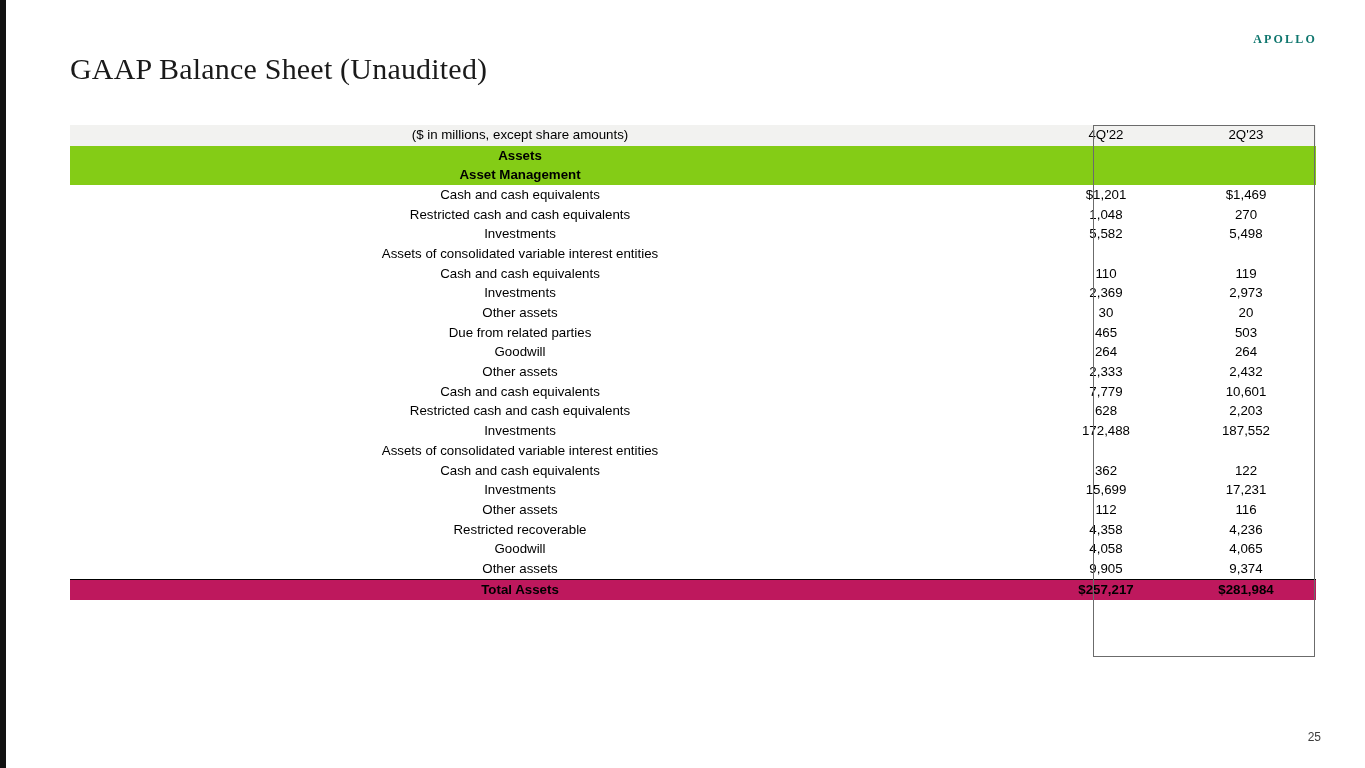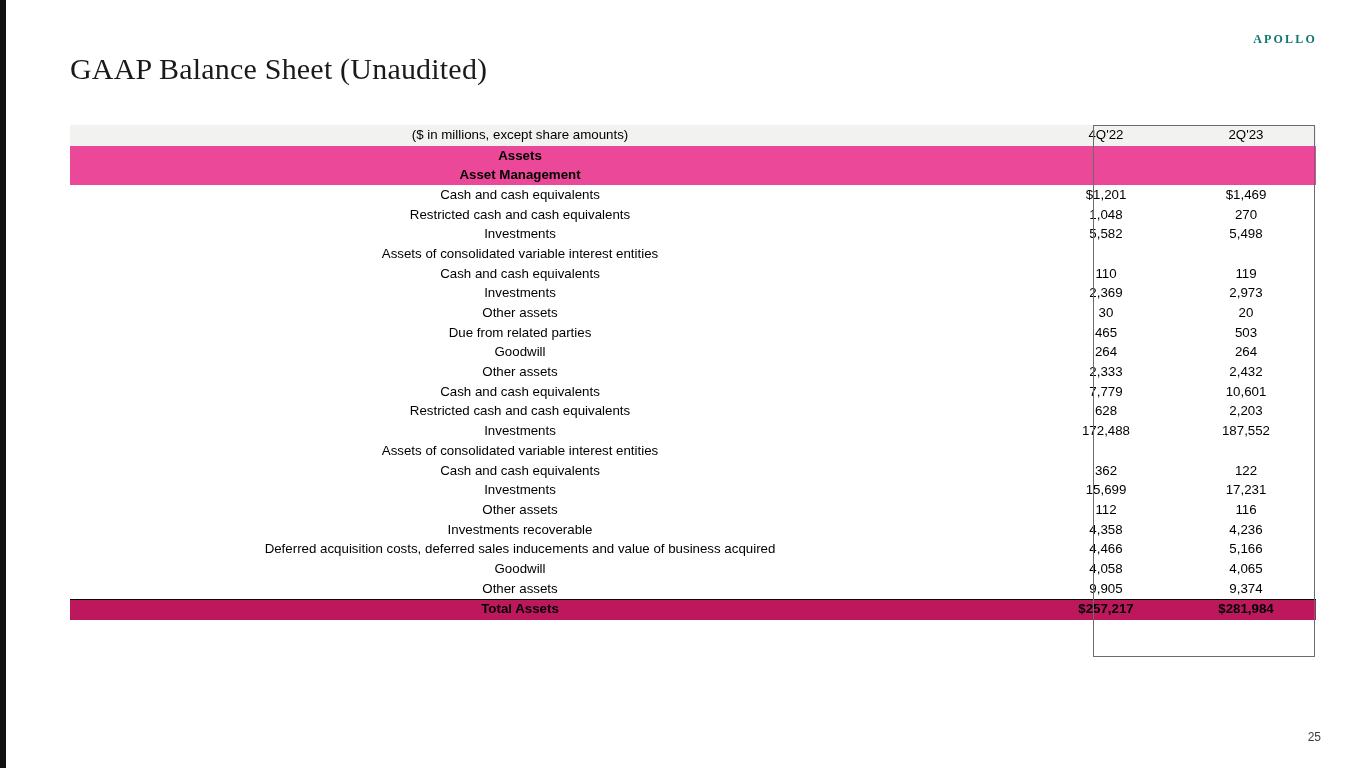--- a/index.html
+++ b/index.html
@@ -73,21 +73,21 @@
     width: 66px;
   }
   
   .lvl0 { padding-left: 6px; }
   .lvl1 { padding-left: 22px; }
   .lvl2 { padding-left: 40px; }
   .lvl0b { padding-left: 6px; font-weight: bold; }
   .lvl1b { padding-left: 22px; font-weight: bold; }
 
   tr.hdr td { background: #f2f2f0; height: 21px; }
-  tr.sect td { background: #ec4899; font-weight: bold; }
+  tr.sect td { background: #84cc16; font-weight: bold; }
   tr.total td { background: #be185d; font-weight: bold; border-top: 1px solid #000; }
   tr.plain td { background: #ffffff; }
 
   
   .boxcol {
     position: absolute;
     left: 1023px;
     top: 0px;
     width: 222px;
     height: 532px;
@@ -231,30 +231,24 @@
           <td class="num">15,699</td>
           <td class="num">17,231</td>
         </tr>
         <tr class="plain">
           <td class="label lvl2">Other assets</td>
           <td class="spacer"></td>
           <td class="num">112</td>
           <td class="num">116</td>
         </tr>
         <tr class="plain">
-          <td class="label lvl1">Investments recoverable</td>
+          <td class="label lvl1">Restricted recoverable</td>
           <td class="spacer"></td>
           <td class="num">4,358</td>
           <td class="num">4,236</td>
-        </tr>
-        <tr class="plain">
-          <td class="label lvl1">Deferred acquisition costs, deferred sales inducements and value of business acquired</td>
-          <td class="spacer"></td>
-          <td class="num">4,466</td>
-          <td class="num">5,166</td>
         </tr>
         <tr class="plain">
           <td class="label lvl1">Goodwill</td>
           <td class="spacer"></td>
           <td class="num">4,058</td>
           <td class="num">4,065</td>
         </tr>
         <tr class="plain">
           <td class="label lvl1">Other assets</td>
           <td class="spacer"></td>

